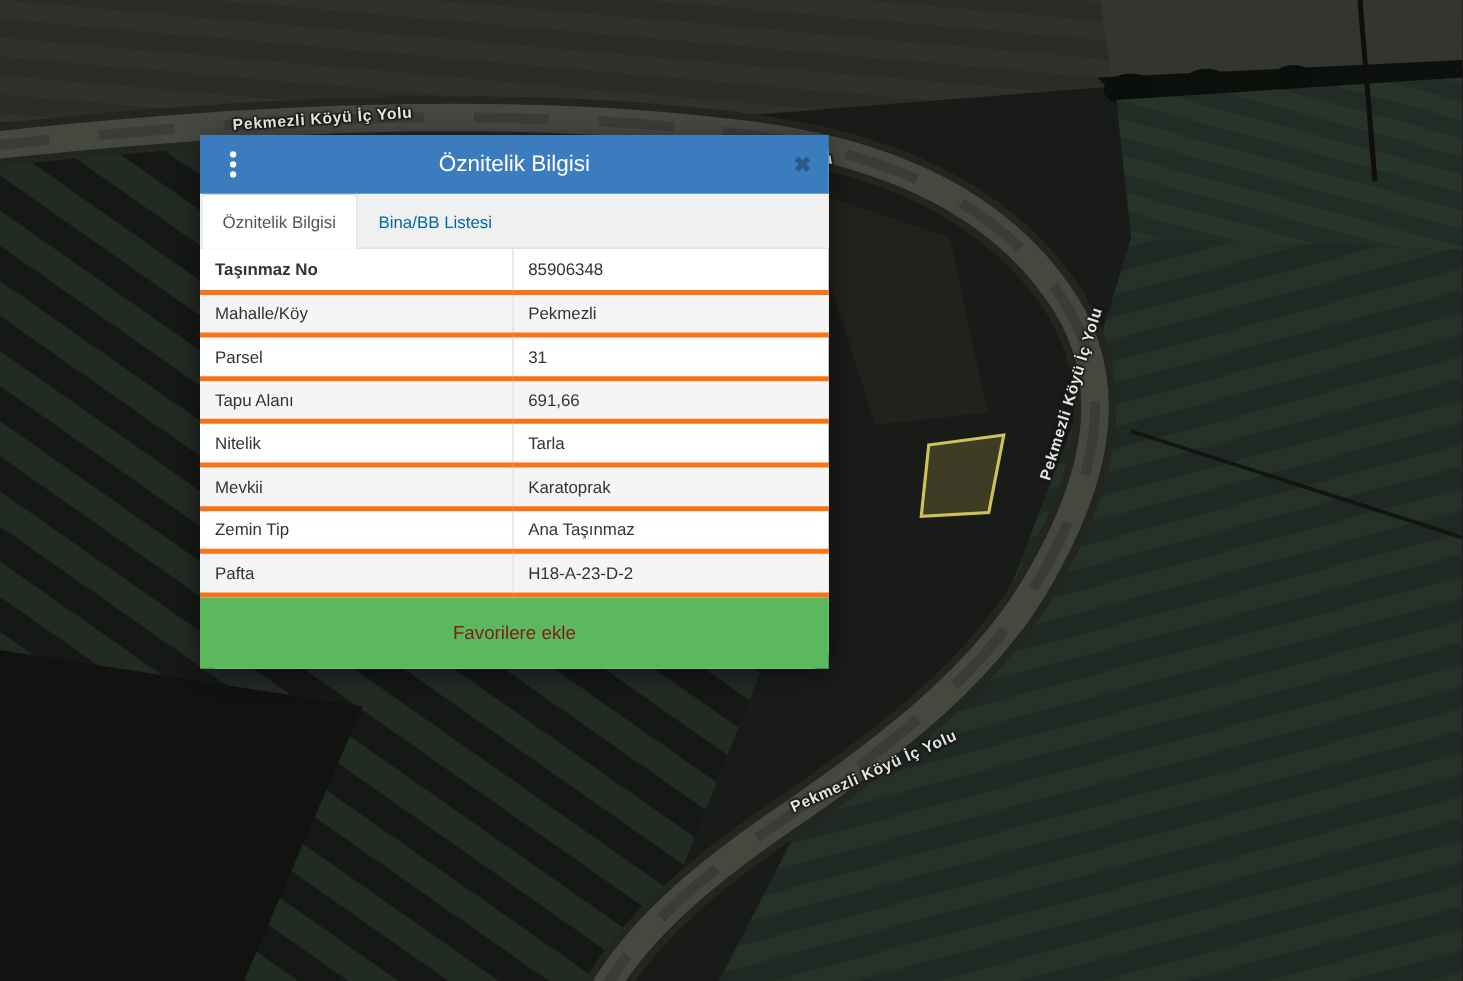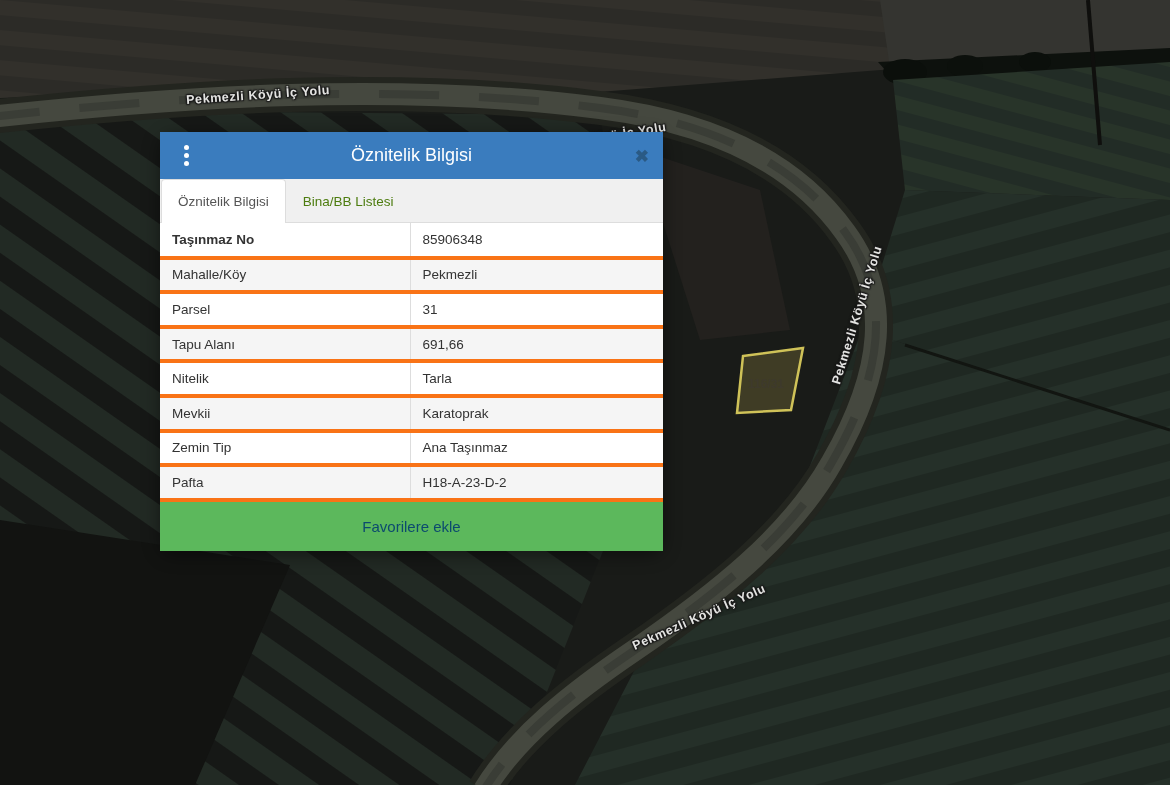--- a/index.html
+++ b/index.html
@@ -27,21 +27,21 @@
     pointer-events: none;
   }
   .road-label.l1 { left: 186px; top: 88px; transform: rotate(-4deg); }
   .road-label.l2 { left: 523px; top: 131px; transform: rotate(-9deg); }
   .road-label.l3 { left: 857px; top: 315px; transform: translate(-50%,-50%) rotate(-73deg); }
   .road-label.l4 { left: 699px; top: 617px; transform: translate(-50%,-50%) rotate(-24deg); }
 
   
   .modal {
     position: absolute;
-    left: 160px; top: 132px;
+    left: 160px; top: 108px;
     width: 503px;
     z-index: 10;
     background: #fff;
     box-shadow: 0 4px 18px rgba(0,0,0,0.45);
     border-radius: 14px;
   }
   .modal-header {
     height: 47px;
     background: #3a7cbe;
     display: flex;
@@ -88,21 +88,21 @@
     border-bottom: 1px solid #ddd;
     display: flex;
     align-items: stretch;
     padding-left: 1px;
   }
   .tab {
     display: flex;
     align-items: center;
     padding: 0 16px;
     font-size: 13.5px;
-    color: #4d7c0f;
+    color: #0369a1;
     cursor: pointer;
     border: 1px solid transparent;
     border-bottom: none;
     margin-bottom: -1px;
     border-radius: 4px 4px 0 0;
   }
   .tab.active {
     background: #fff;
     border-color: #ddd;
     color: #555;
@@ -123,24 +123,24 @@
     vertical-align: middle;
     overflow: hidden;
   }
   table.attr td.lbl { width: 250px; border-right: 1px solid #ddd; }
   table.attr tr:nth-child(even) { background: #f5f5f5; }
   table.attr tr:first-child td.lbl { font-weight: bold; }
 
   .fav-btn {
     display: block;
     width: 100%;
-    height: 49px;
+    height: 57px;
     border: none;
     background: #5cb85c;
-    color: #0c4a6e;
+    color: #7f1d1d;
     font-size: 15px;
     font-family: "Liberation Sans", sans-serif;
     cursor: pointer;
   }
 </style>
 </head>
 <body>
 
 <div class="map-wrap">
   <svg width="1170" height="785" viewBox="0 0 1170 785" xmlns="http://www.w3.org/2000/svg">

